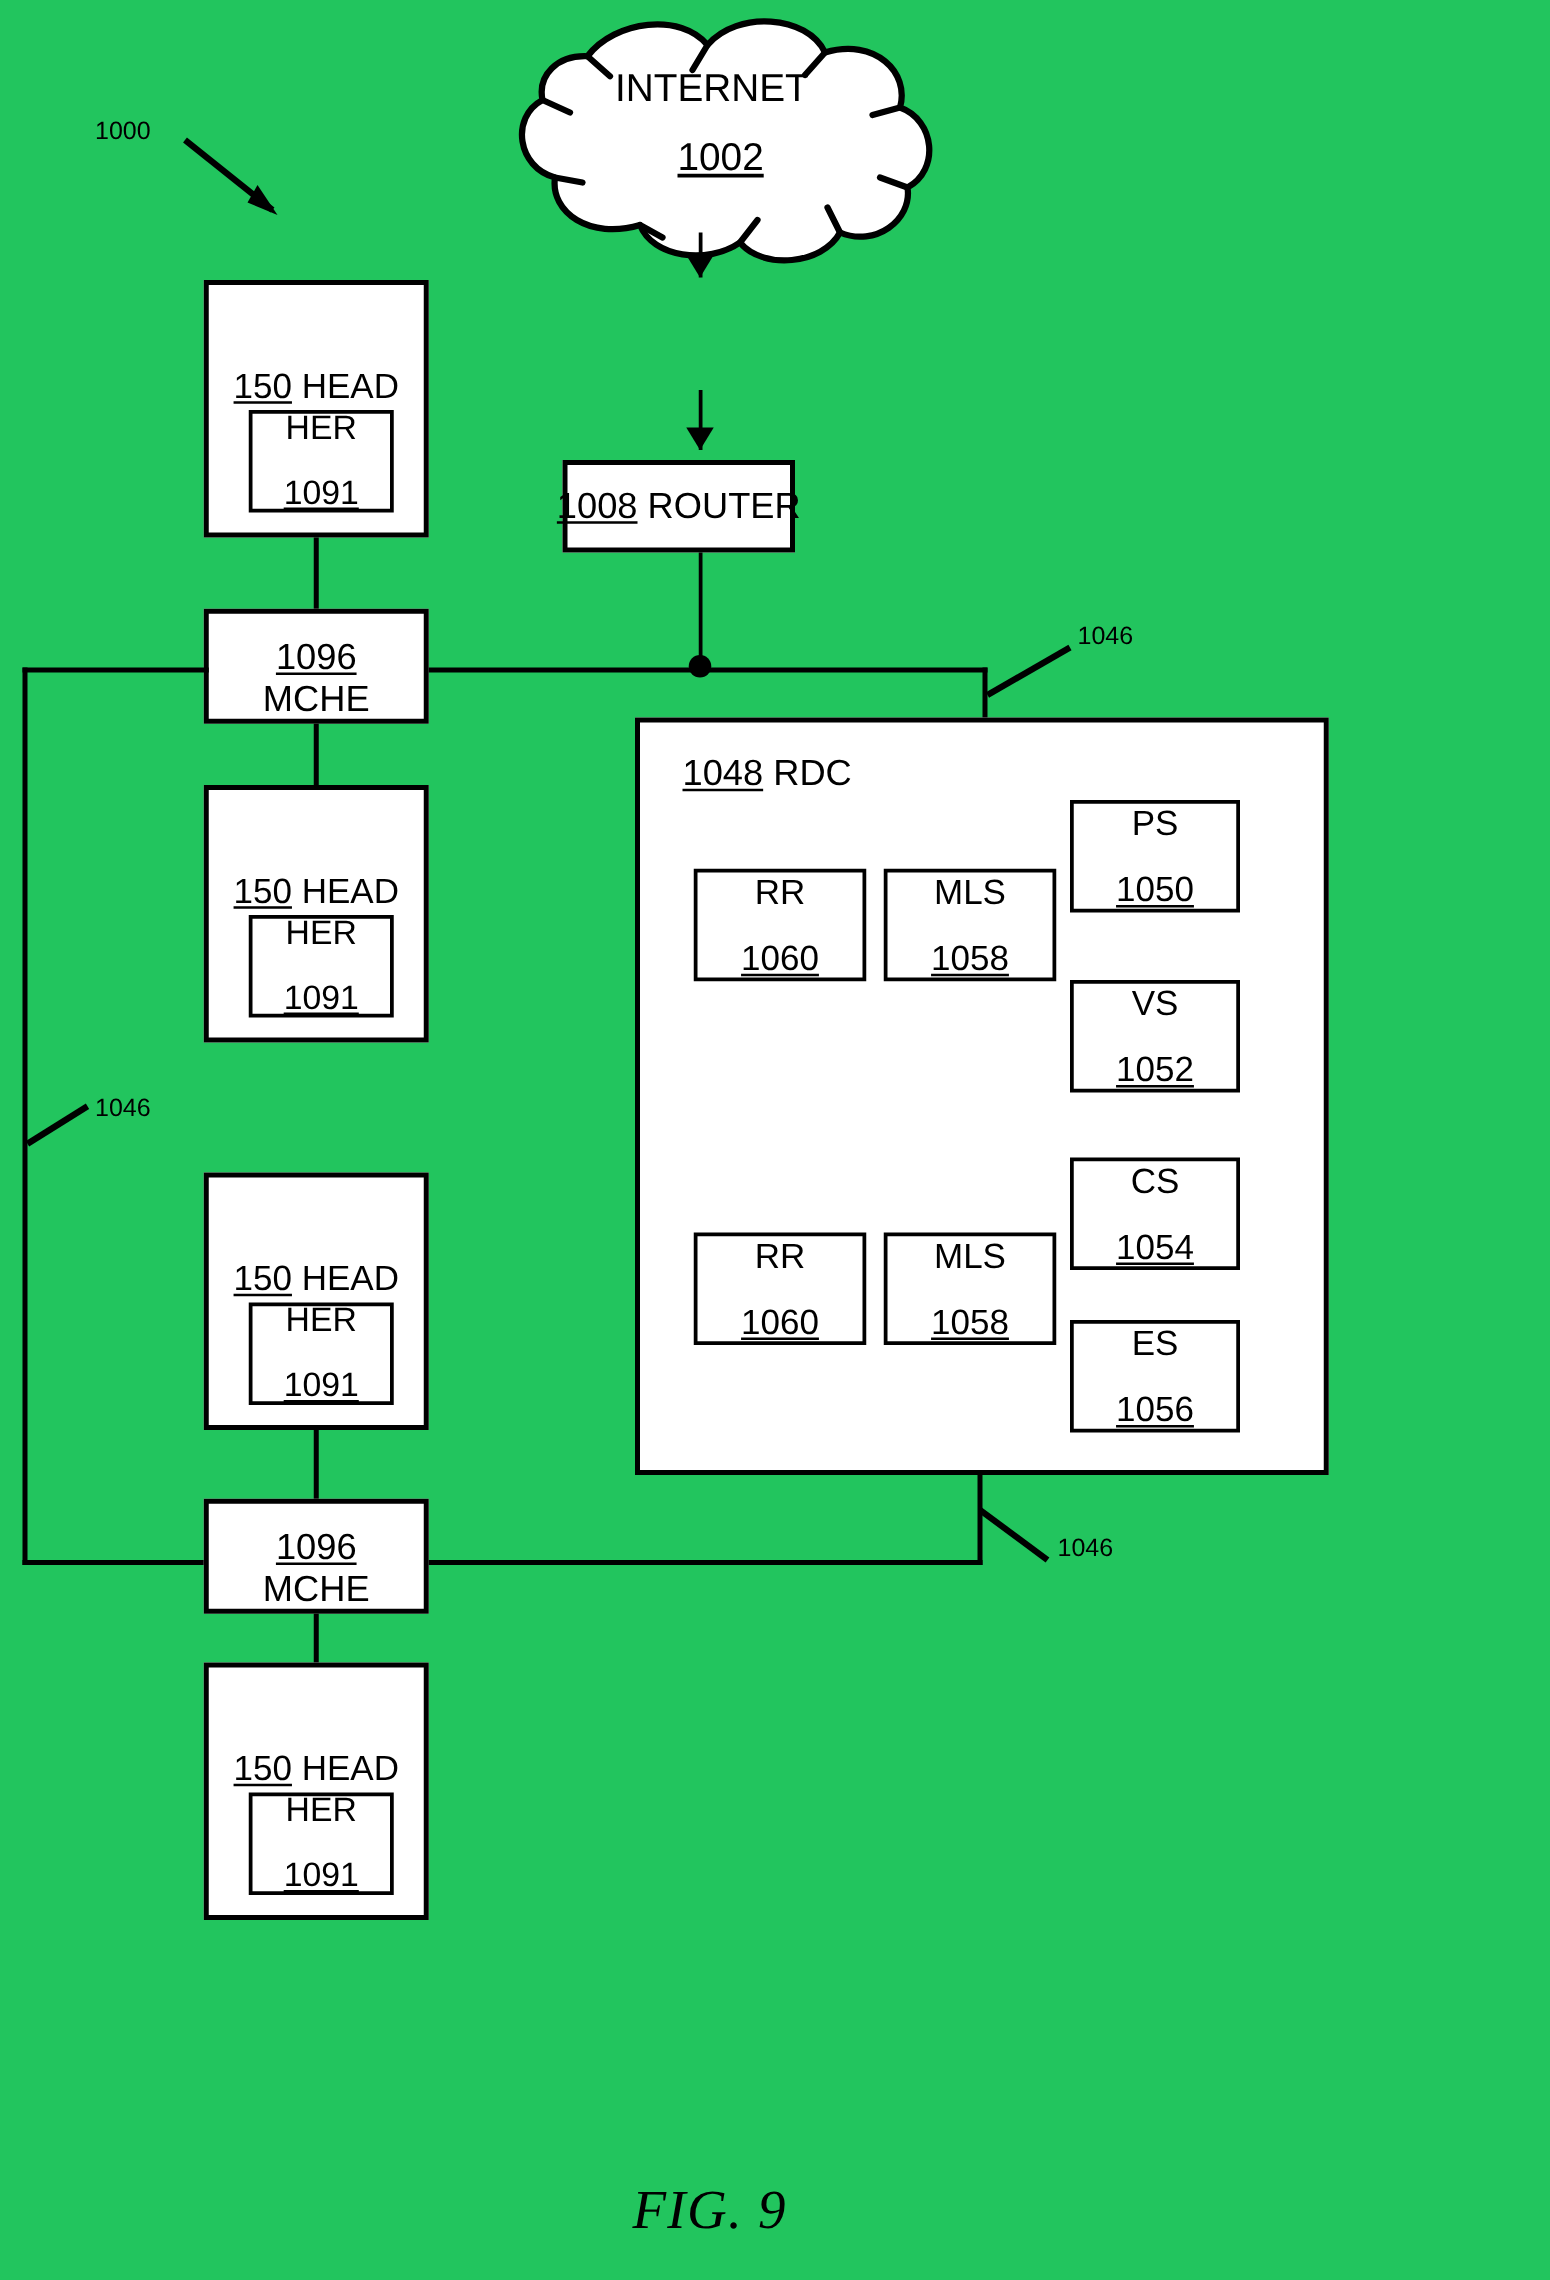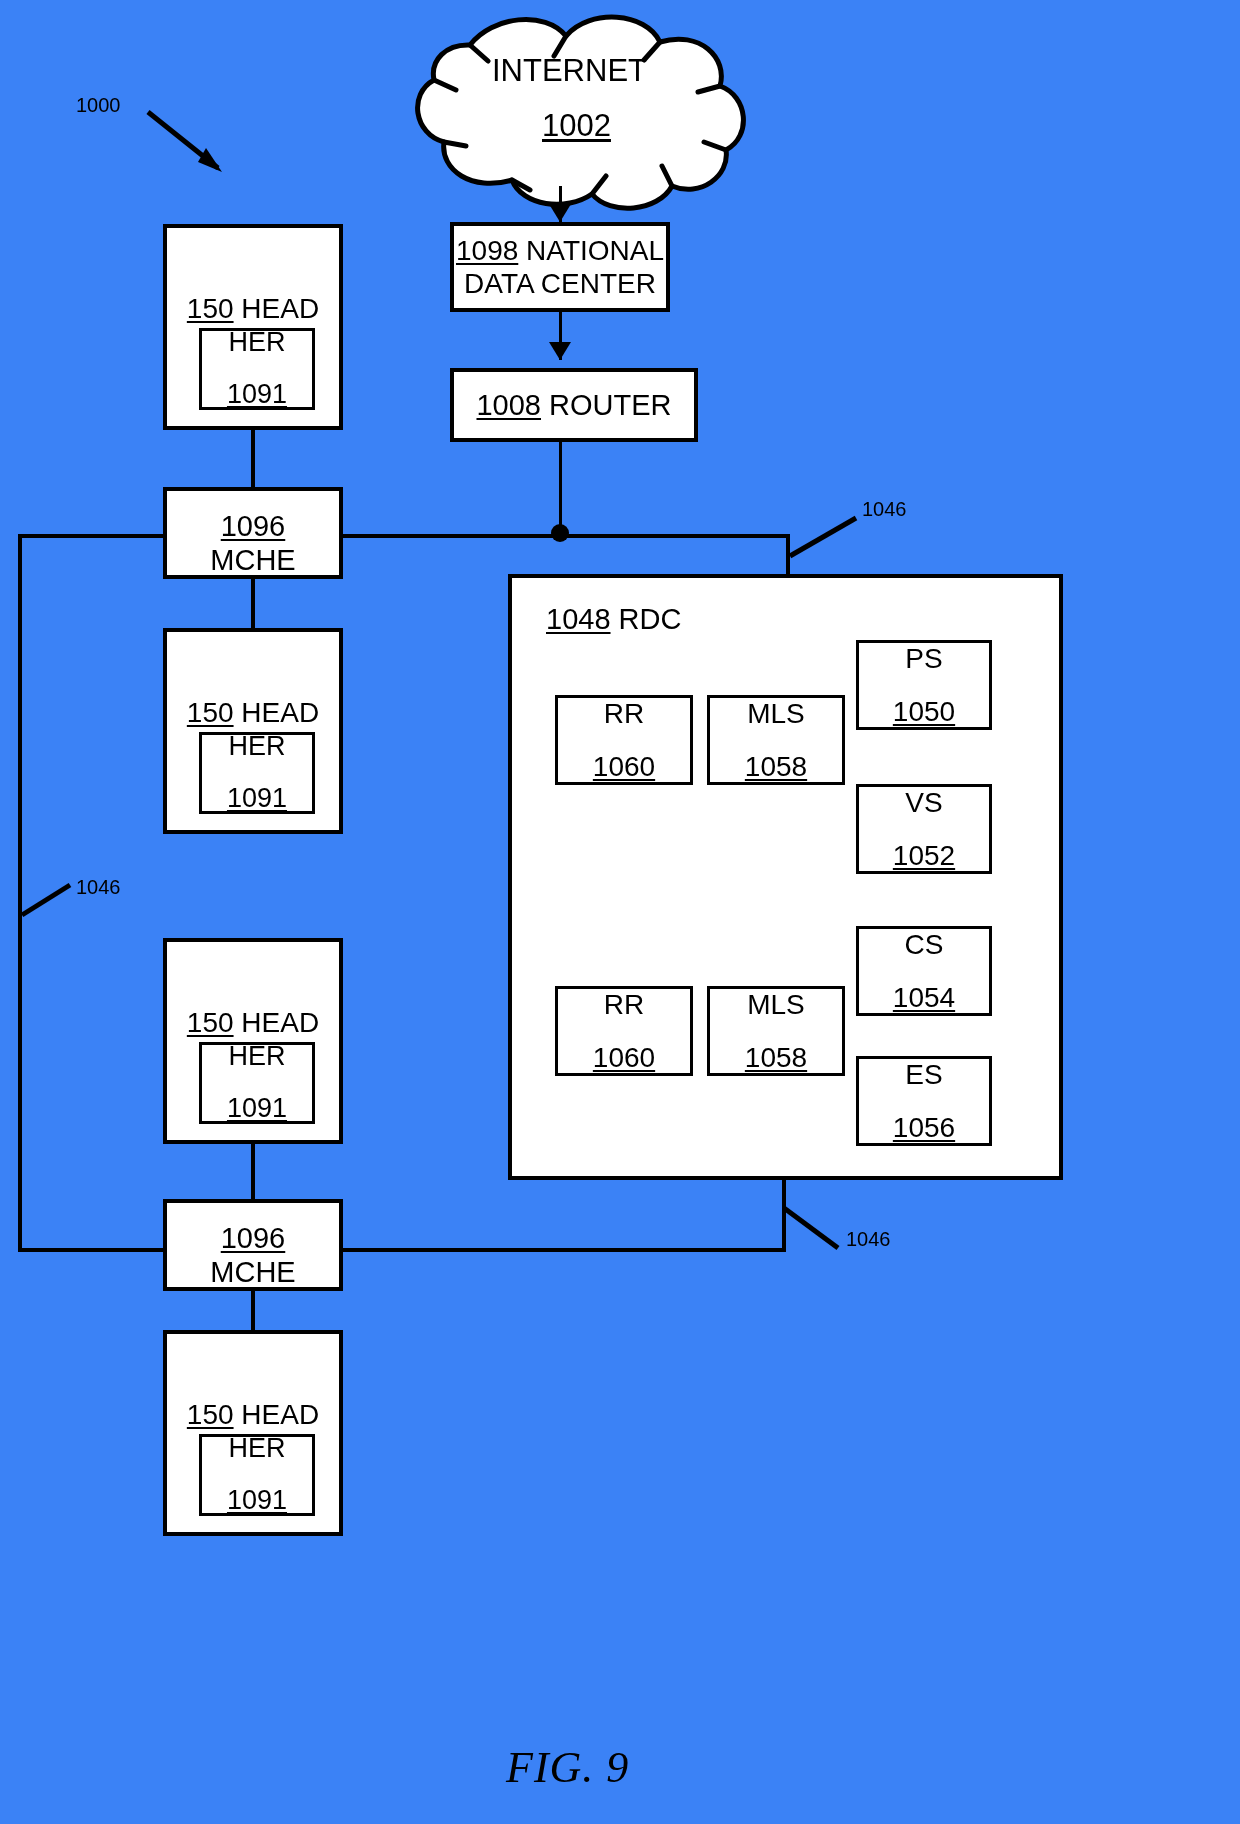--- a/index.html
+++ b/index.html
@@ -4,21 +4,21 @@
 <style>
   html, body {
     margin: 0;
     padding: 0;
     background: #ffffff;
   }
   #page {
     position: relative;
     width: 1240px;
     height: 1824px;
-    background: #3b82f6;
+    background: #22c55e;
     font-family: "Liberation Sans", sans-serif;
     color: #000000;
     overflow: hidden;
   }
 
   
   .box {
     position: absolute;
     box-sizing: border-box;
     border: 4px solid #000;
@@ -123,29 +123,25 @@
   </svg>
 
   <div class="ref" style="left:492px; top:53px; font-size:31px;">INTERNET</div>
   <div class="ref u" style="left:542px; top:88px; font-size:31px;">1002</div>
 
   <div class="ref" style="left:76px; top:94px;">1000</div>
 
   <div class="thinline tv" style="left:559px; top:186px; height:36px;"></div>
   <div class="arrow-down" style="left:549px; top:204px;"></div>
 
-  <div class="box" style="left:450px; top:222px; width:220px; height:90px;">
-    <span class="t28"><span class="u">1098</span>&nbsp;<span>NATIONAL</span></span>
-    <span class="lbl t28">DATA CENTER</span>
-  </div>
 
   <div class="thinline tv" style="left:559px; top:312px; height:48px;"></div>
   <div class="arrow-down" style="left:549px; top:342px;"></div>
 
-  <div class="box" style="left:450px; top:368px; width:248px; height:74px;">
+  <div class="box" style="left:450px; top:368px; width:186px; height:74px;">
     <span class="t29"><span class="u">1008</span>&nbsp;<span>ROUTER</span></span>
   </div>
 
   <div class="thinline tv" style="left:559px; top:442px; height:92px;"></div>
   <div class="dot" style="left:551px; top:524px;"></div>
 
   <div class="box" style="left:163px; top:224px; width:180px; height:206px;">
     <span class="t28" style="margin-top:-4px;"><span class="u">150</span>&nbsp;<span>HEAD</span></span>
     <span class="lbl t28">END</span>
     <div class="box thin" style="left:32px; top:100px; width:116px; height:82px; position:absolute;">

